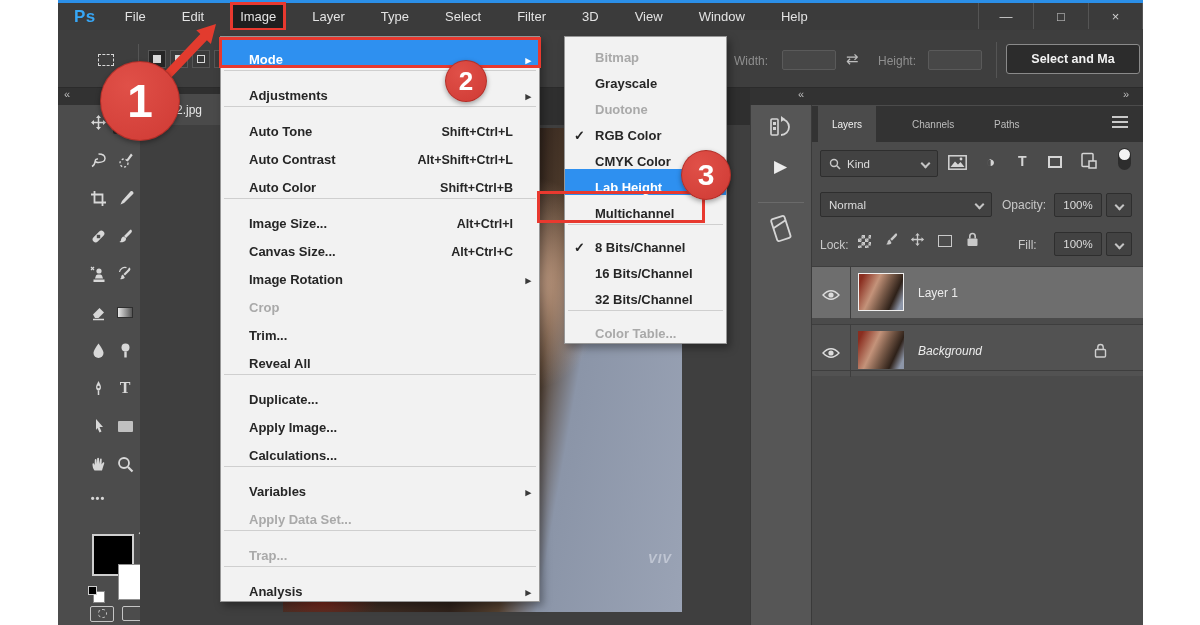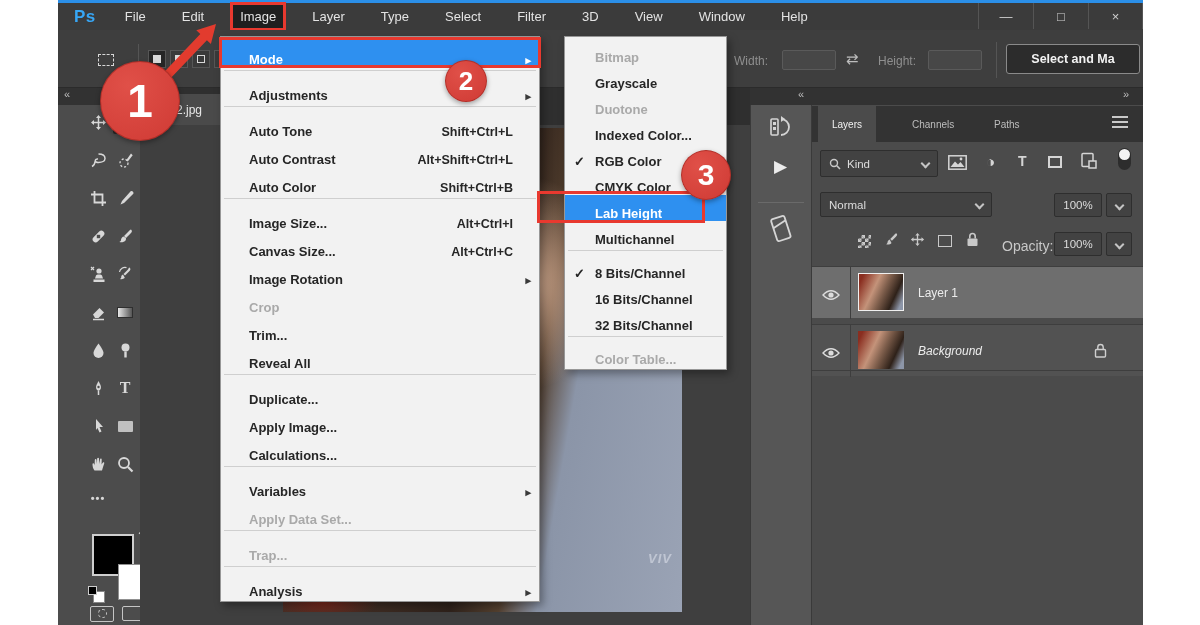--- a/index.html
+++ b/index.html
@@ -44,21 +44,21 @@
   .watermark { position:absolute; right:10px; bottom:46px; color:rgba(226,230,238,.55); font-weight:bold; font-style:italic; font-size:13px; letter-spacing:1px; }
   .mini-dock { left:750px; top:88px; width:62px; height:537px; background:#565656; border-left:1px solid #3a3a3a; border-right:1px solid #3a3a3a; }
   .right-dock { left:812px; top:88px; width:331px; height:537px; background:#4b4b4b; }
 
   
   .panel-tabbar { left:812px; top:106px; width:331px; height:36px; background:#333333; }
   .panel-tab { position:absolute; top:0; height:36px; display:flex; align-items:center; padding:0 14px; font-size:10px; color:#bdbdbd; }
   .panel-tab.active { background:#4b4b4b; color:#f2f2f2; }
   .field { background:#424242; border:1px solid #2e2e2e; border-radius:2px; color:#dcdcdc; font-size:11.5px; display:flex; align-items:center; }
   .chev { width:7px; height:7px; border-right:2px solid #c4c4c4; border-bottom:2px solid #c4c4c4; transform:rotate(45deg); display:inline-block; }
-  .plabel { color:#c8c8c8; font-size:14px;margin-top:40px; }
+  .plabel { color:#c8c8c8; font-size:12px; }
   .layer-row { left:812px; width:331px; height:52px; border-top:1px solid #3e3e3e; }
   .layer-row.sel { background:#6e6e6e; }
   .layer-row.bg { background:#525252; }
   .thumb { width:46px; height:38px; background:linear-gradient(115deg,#8a2e20 8%,#c4937a 36%,#7a5b49 55%,#2e2119 76%,#8d96a8 92%); }
   .thumb.brk { border:1px solid #f0f0f0; }
   .lname { color:#ececec; font-size:12px; }
   .hamburger { width:16px; height:2px; background:#c9c9c9; box-shadow:0 5px 0 #c9c9c9, 0 10px 0 #c9c9c9; }
   .checker { width:13px; height:13px;
     background-image:linear-gradient(45deg,#c9c9c9 25%,transparent 25%,transparent 75%,#c9c9c9 75%),linear-gradient(45deg,#c9c9c9 25%,transparent 25%,transparent 75%,#c9c9c9 75%);
     background-size:7px 7px; background-position:0 0,3.5px 3.5px; }
@@ -492,23 +492,20 @@
     <div class="mi dis">
         <span>Bitmap</span>
       </div>
     <div class="mi">
         <span>Grayscale</span>
       </div>
     <div class="mi dis">
         <span>Duotone</span>
       </div>
     <div class="mi">
-        <span>Indexed Color...</span>
-      </div>
-    <div class="mi">
       <span class="check">✓</span>
         <span>RGB Color</span>
     </div>
     <div class="mi">
         <span>CMYK Color</span>
       </div>
     <div class="mi hl">
         <span>Lab Height</span>
       </div>
     <div class="mi">

